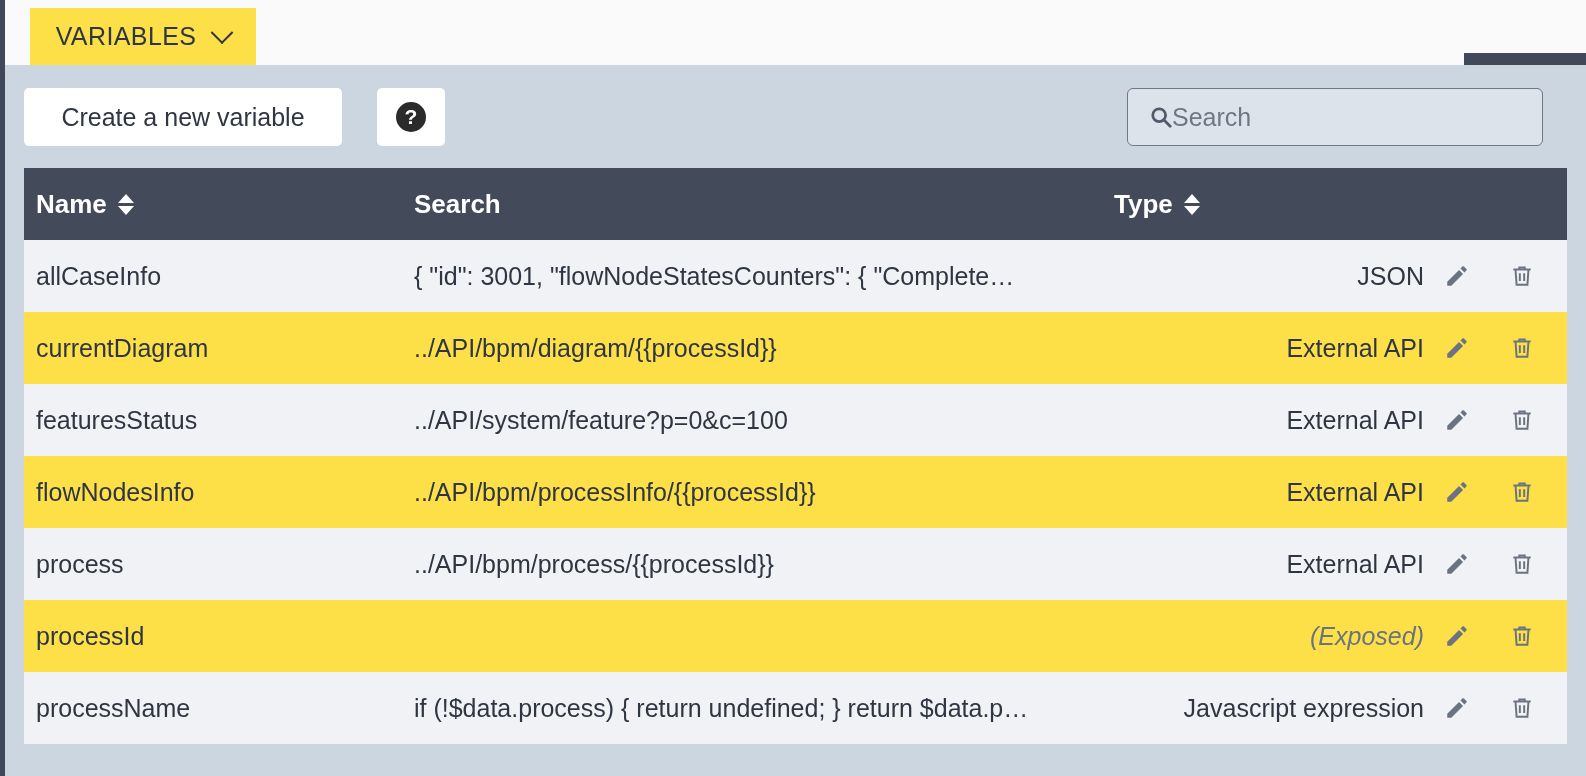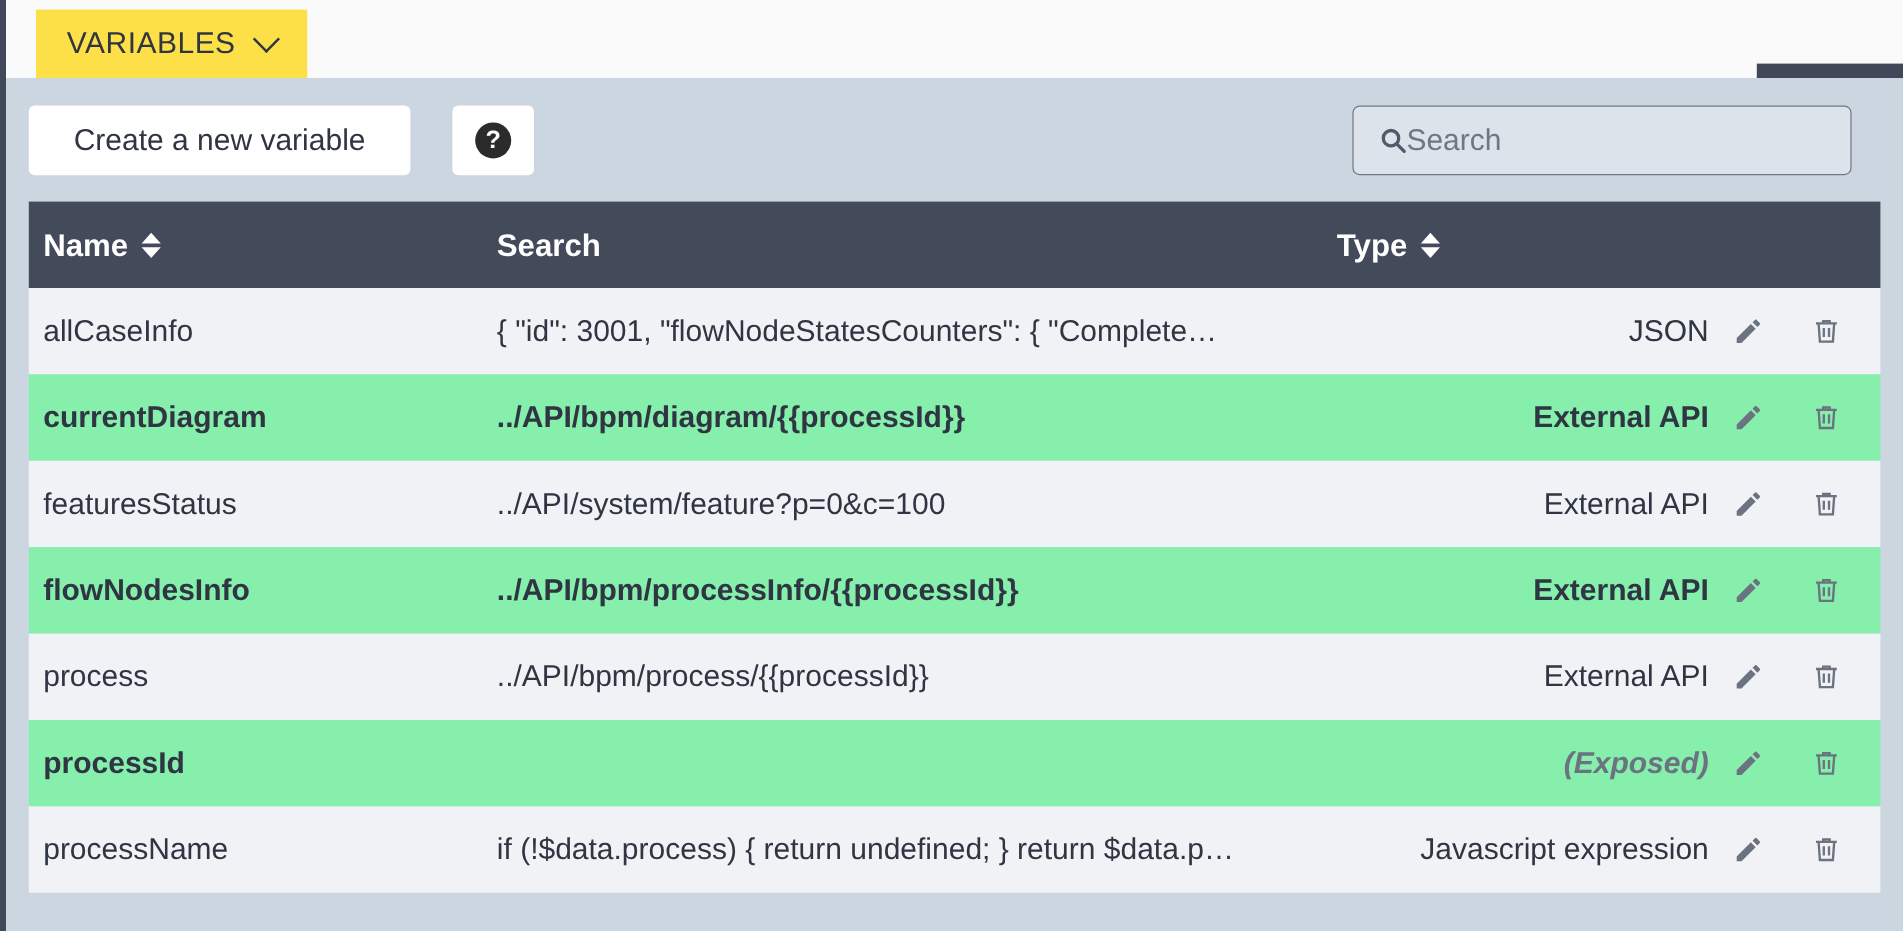--- a/index.html
+++ b/index.html
@@ -189,21 +189,21 @@
   }
   .sorticon i.up   { border-bottom: 9px solid #ffffff; }
   .sorticon i.down { border-top: 9px solid #ffffff; }
 
   .row {
     height: 72px;
     display: flex;
     align-items: center;
     background: #f0f2f5;
   }
-  .row.alt { background: #86efac; font-weight: bold; }
+  .row.alt { background: #fde047; }
 
   .cell {
     font-size: 25px;
     color: #2f3542;
     white-space: nowrap;
     overflow: hidden;
   }
 
   .c-name  { width: 390px; padding-left: 12px; }
   .c-value { width: 700px; }

